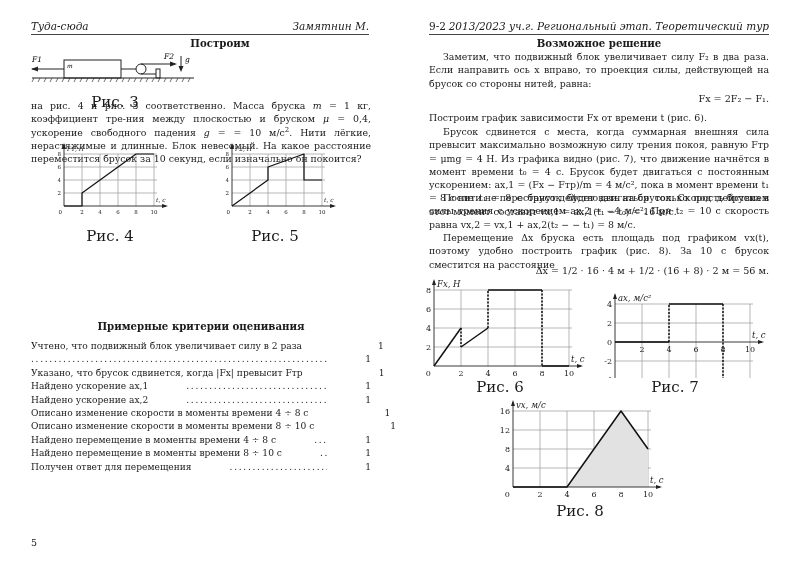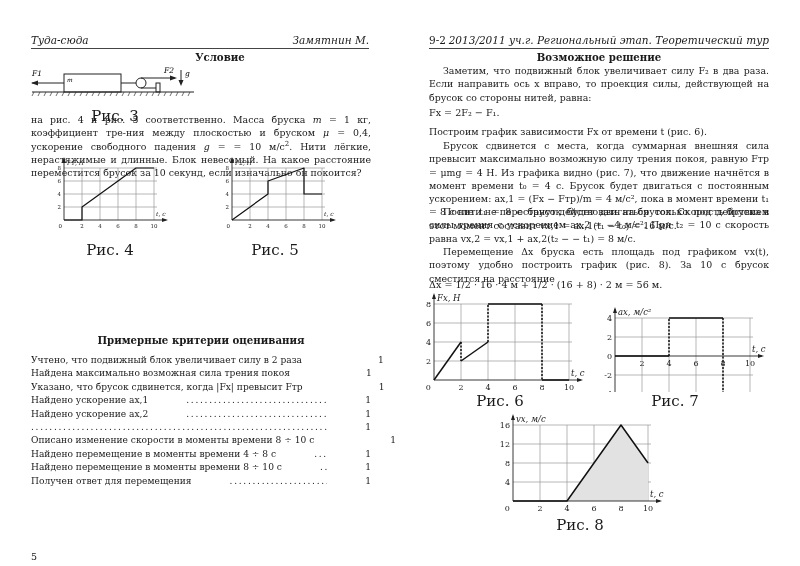--- a/index.html
+++ b/index.html
@@ -1,50 +1,50 @@
 <!DOCTYPE html>
 <html><head>
 <meta charset="utf-8">
 <style>
   html,body{margin:0;padding:0;background:#fff;}
   body{width:800px;height:566px;position:relative;overflow:hidden;font-family:"DejaVu Serif","Liberation Serif",serif;color:#1a1a1a;}
-  .page{position:absolute;top:14px;height:456px;padding-left:38px;}
+  .page{position:absolute;top:0;height:456px;padding-left:38px;}
   .page.left{left:0;width:400px;}
   .page.right{left:400px;width:400px;}
   .hdr{position:absolute;top:20px;left:31px;width:338px;height:14px;border-bottom:1px solid #444;font-size:10.5px;font-style:italic;}
   .page.right .hdr{left:29px;width:340px;}
   .hdr .l{position:absolute;left:0;top:0;}
   .hdr .r{position:absolute;right:0;top:0;}
   .hdr .plain{font-style:normal;}
   .title{position:absolute;font-size:10.2px;font-weight:bold;text-align:center;}
   .txt{position:absolute;font-size:9.4px;line-height:13.3px;text-align:justify;}
   .txt p{margin:0;}
   .ind{text-indent:14px;}
   .cap{position:absolute;font-size:15px;text-align:center;}
-  .formula{position:absolute;font-size:9.6px;text-align:left;}
+  .formula{position:absolute;font-size:9.6px;text-align:right;}
   i.m{font-style:italic;}
   sub,sup{font-size:7px;line-height:0;}
   .crit{position:absolute;left:31px;top:340px;width:340px;font-size:9.1px;line-height:13.4px;}
   .crit-row{display:flex;white-space:nowrap;gap:38px;}
   .crit-row .lbl{flex:0 0 auto;}
   .crit-row .dots{flex:1 1 auto;overflow:hidden;}
   .crit-row .dots::after{content:". . . . . . . . . . . . . . . . . . . . . . . . . . . . . . . . . . . . . . . . . . . . . . . . . . . . . . . . . . . . . . . . . . . . . . . . . . . . . . . . . . . . . . . .";letter-spacing:-0.6px;}
   .crit-row .pts{flex:0 0 auto;}
   .pnum{position:absolute;top:537px;font-size:9.5px;}
   svg text{font-family:"DejaVu Serif","Liberation Serif",serif;}
 </style>
 </head>
 <body>
 
 <div class="page left">
   <div class="hdr">
     <span class="l">Туда-сюда</span>
     <span class="r">Замятнин М.</span>
   </div>
-  <div class="title" style="left:170px;top:37px;width:100px;">Условие</div>
+  <div class="title" style="left:170px;top:37px;width:100px;">Построим</div>
 
   <svg style="position:absolute;left:28px;top:48px;" width="170" height="44" viewBox="0 0 170 44">
     <line x1="4" y1="30" x2="166" y2="30" stroke="#222" stroke-width="1"></line>
     <g stroke="#333" stroke-width="0.7">
       <line x1="6" y1="30" x2="4" y2="34"></line>
         <line x1="12" y1="30" x2="10" y2="34"></line>
         <line x1="18" y1="30" x2="16" y2="34"></line>
         <line x1="24" y1="30" x2="22" y2="34"></line>
         <line x1="30" y1="30" x2="28" y2="34"></line>
         <line x1="36" y1="30" x2="34" y2="34"></line>
@@ -163,40 +163,40 @@
   <div class="cap" style="left:250px;top:227px;width:50px;">Рис. 5</div>
 
   <div class="title" style="left:31px;top:320px;width:340px;">Примерные критерии оценивания</div>
   <div class="crit" id="criteria">
       <div class="crit-row">
         <span class="lbl">Учтено, что подвижный блок увеличивает силу в 2 раза</span>
         <span class="dots"></span>
         <span class="pts">1</span>
       </div>
       <div class="crit-row">
-        <span class="lbl">Найдена максимально возможная сила трения покоя</span>
         <span class="dots"></span>
         <span class="pts">1</span>
       </div>
       <div class="crit-row">
         <span class="lbl">Указано, что брусок сдвинется, когда |Fx| превысит Fтр</span>
         <span class="dots"></span>
         <span class="pts">1</span>
       </div>
       <div class="crit-row">
         <span class="lbl">Найдено ускорение ax,1</span>
         <span class="dots"></span>
         <span class="pts">1</span>
       </div>
       <div class="crit-row">
         <span class="lbl">Найдено ускорение ax,2</span>
         <span class="dots"></span>
         <span class="pts">1</span>
       </div>
       <div class="crit-row">
+        <span class="lbl">Описано изменение скорости в моменты времени 4 ÷ 8 с</span>
         <span class="dots"></span>
         <span class="pts">1</span>
       </div>
       <div class="crit-row">
         <span class="lbl">Описано изменение скорости в моменты времени 8 ÷ 10 с</span>
         <span class="dots"></span>
         <span class="pts">1</span>
       </div>
       <div class="crit-row">
         <span class="lbl">Найдено перемещение в моменты времени 4 ÷ 8 с</span>
@@ -214,21 +214,21 @@
         <span class="pts">1</span>
       </div>
     </div>
 
   <div class="pnum" style="left:31px;">5</div>
 </div>
 
 <div class="page right">
   <div class="hdr">
     <span class="l plain">9-2</span>
-    <span class="r">2013/2011 уч.г. Региональный этап. Теоретический тур</span>
+    <span class="r">2013/2023 уч.г. Региональный этап. Теоретический тур</span>
   </div>
   <div class="title" style="left:29px;top:37px;width:340px;">Возможное решение</div>
   <div class="txt ind" style="left:29px;top:50px;width:340px;">Заметим, что подвижный блок увеличивает силу F₂ в два раза. Если направить ось x вправо, то проекция силы, действующей на брусок со стороны нитей, равна:</div>
   <div class="formula" style="left:29px;top:93px;width:340px;">Fx = 2F₂ − F₁.</div>
   <div class="txt" style="left:29px;top:111px;width:340px;">Построим график зависимости Fx от времени t (рис. 6).</div>
   <div class="txt ind" style="left:29px;top:125px;width:340px;">Брусок сдвинется с места, когда суммарная внешняя сила превысит максимально возможную силу трения покоя, равную Fтр = μmg = 4 Н. Из графика видно (рис. 7), что движение начнётся в момент времени t₀ = 4 с. Брусок будет двигаться с постоянным ускорением: ax,1 = (Fx − Fтр)/m = 4 м/с², пока в момент времени t₁ = 8 с нити не перестанут действовать на брусок. Скорость бруска в этот момент составит vx,1 = ax,1(t₁ − t₀) = 16 м/с.</div>
   <div class="txt ind" style="left:29px;top:191px;width:340px;">После t₁ = 8 с брусок будет двигаться только под действием силы трения с ускорением ax,2 = −4 м/с². При t₂ = 10 с скорость равна vx,2 = vx,1 + ax,2(t₂ − − t₁) = 8 м/с.</div>
   <div class="txt ind" style="left:29px;top:231px;width:340px;">Перемещение Δx бруска есть площадь под графиком vx(t), поэтому удобно построить график (рис. 8). За 10 с брусок сместится на расстояние</div>
   <div class="formula" style="left:29px;top:265px;width:340px;">Δx = 1/2 · 16 · 4 м + 1/2 · (16 + 8) · 2 м = 56 м.</div>
 

